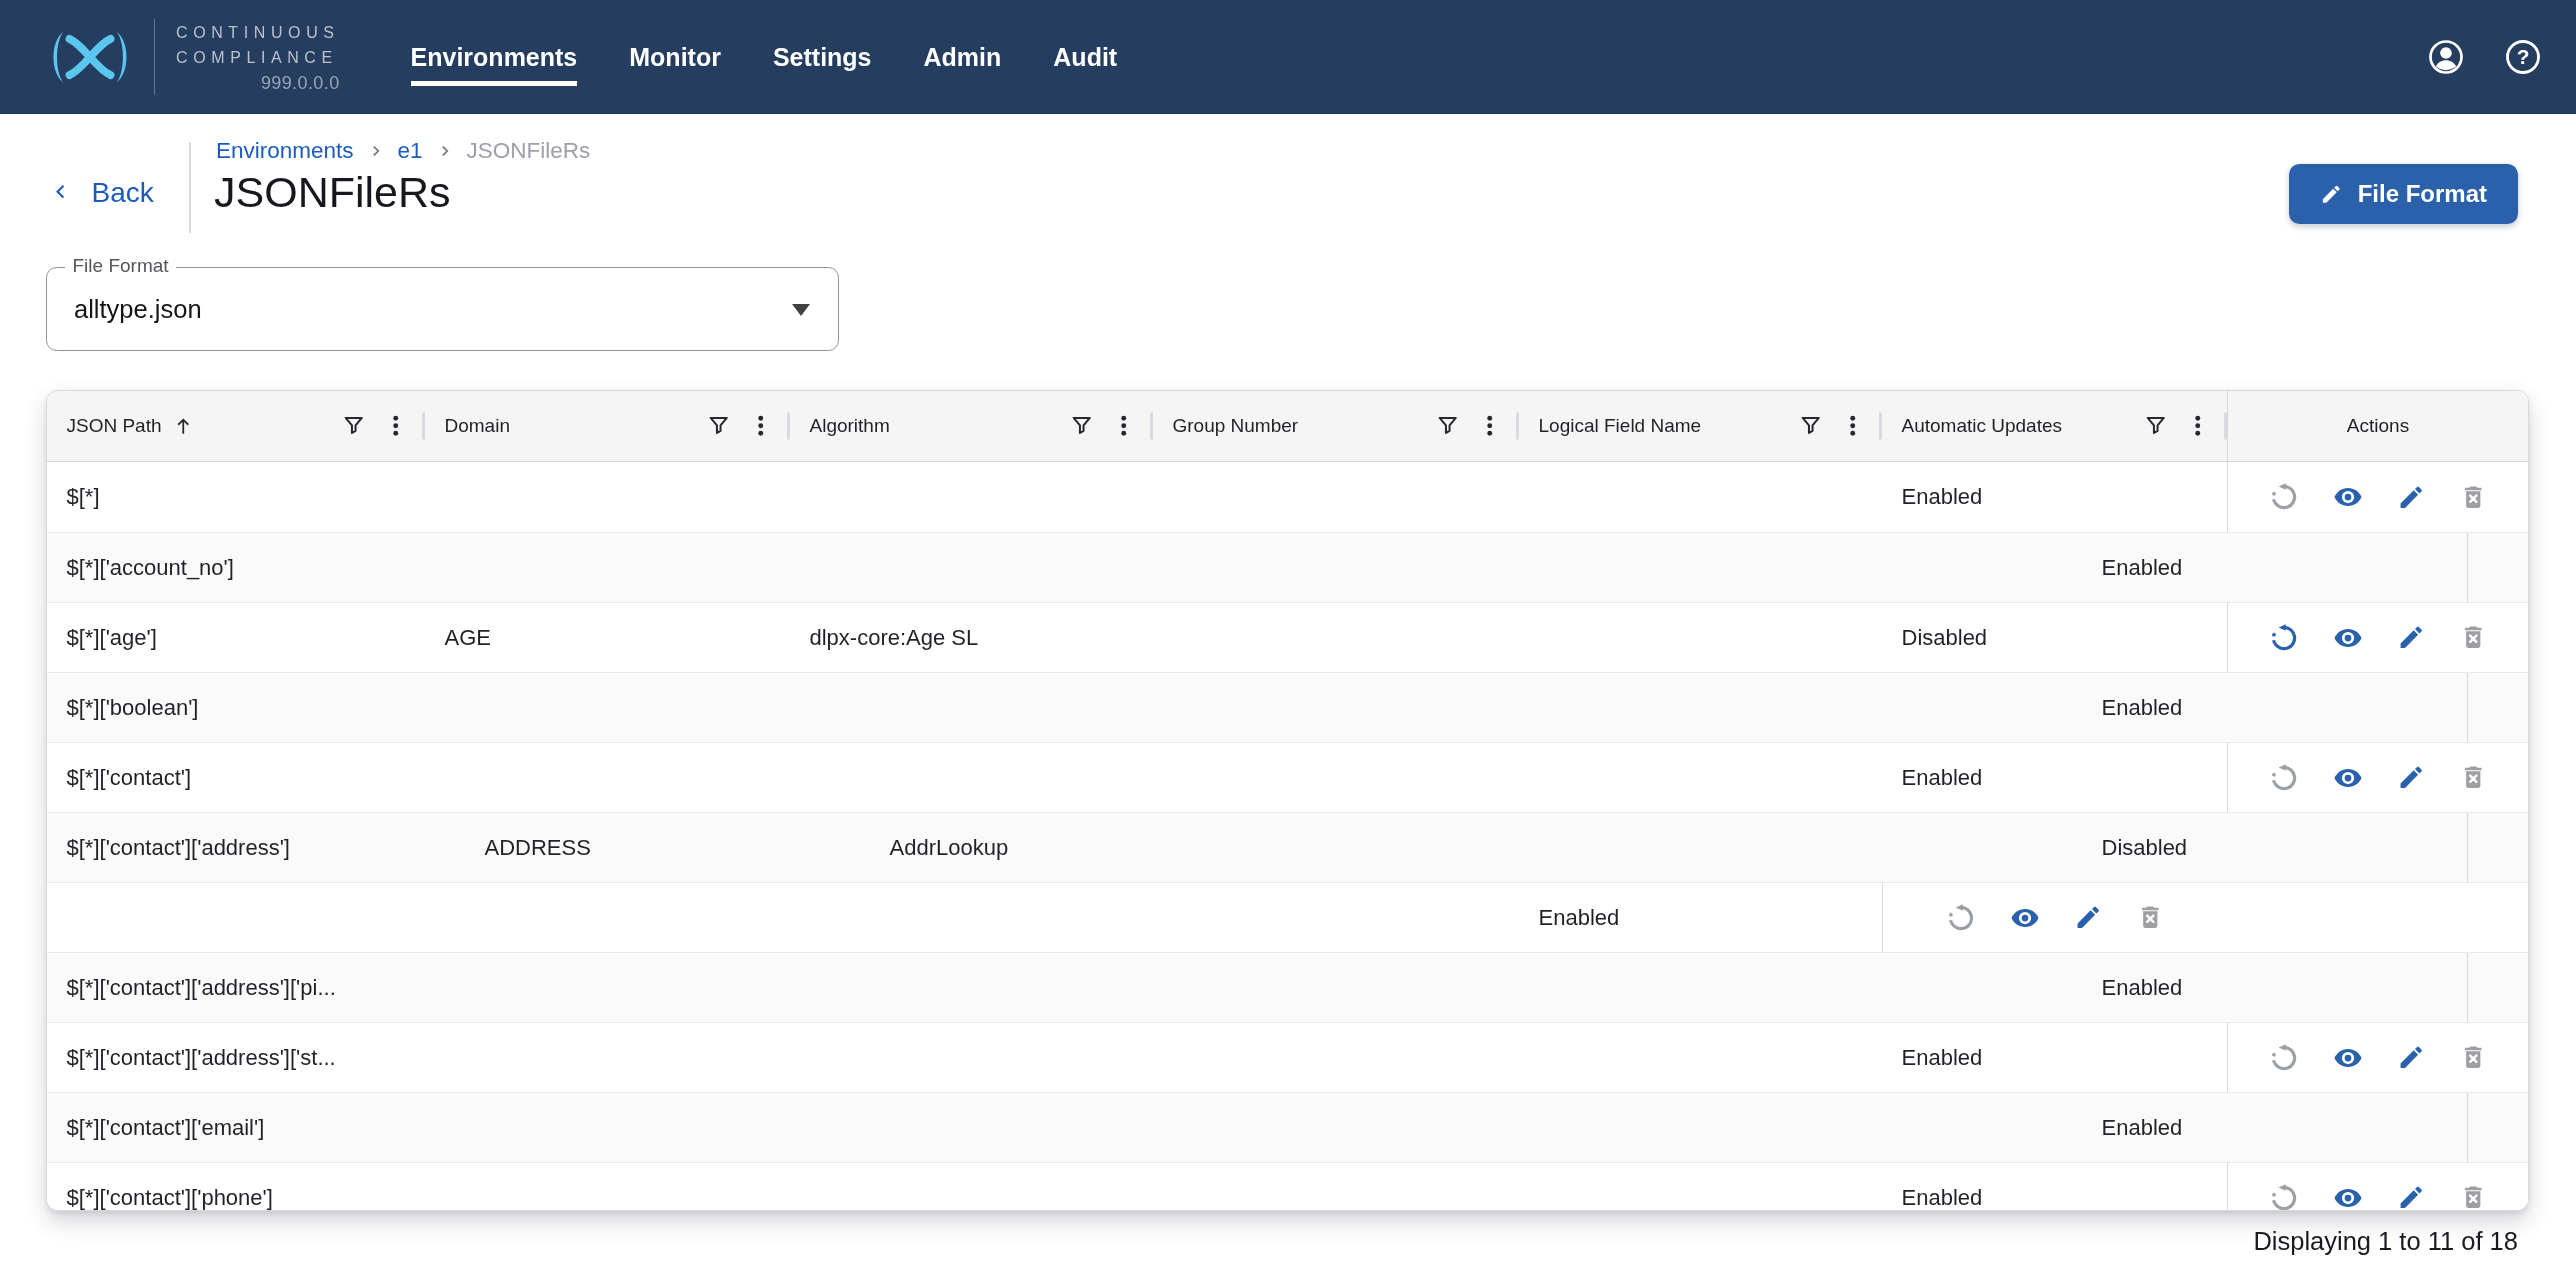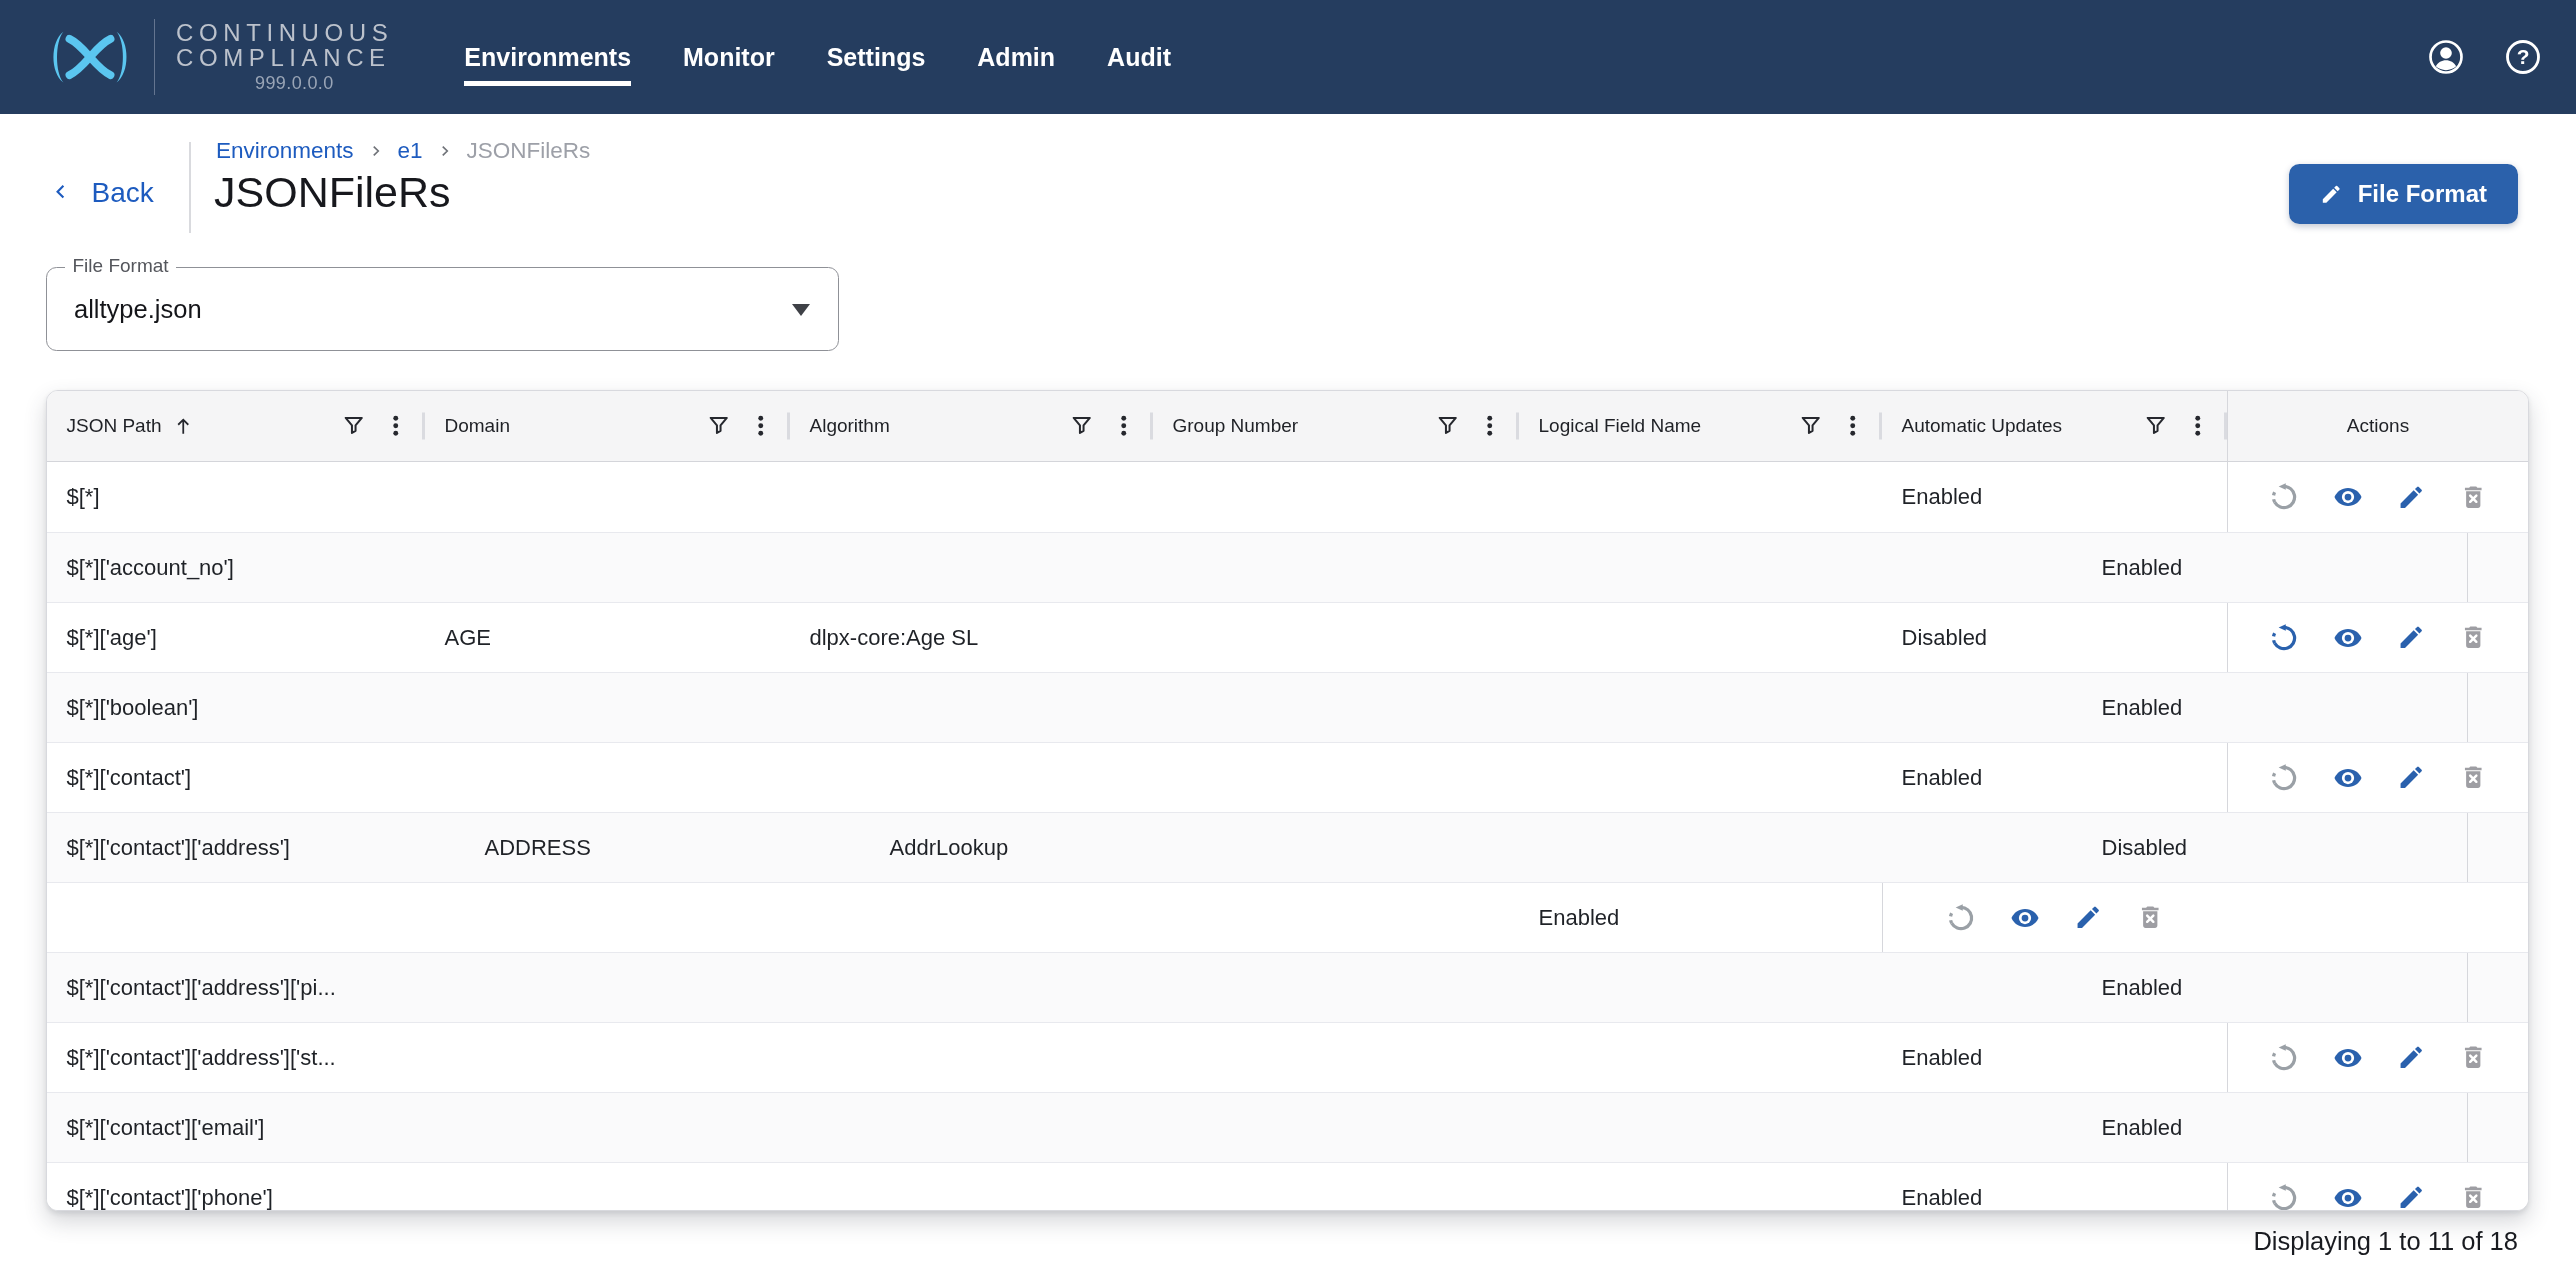--- a/index.html
+++ b/index.html
@@ -11,22 +11,22 @@
   svg { display:block; }
 
   
   .topbar {
     position:absolute; top:0; left:0; width:100%; height:114px;
     background:#253d5f; display:flex; align-items:center; padding-left:46px;
   }
   .logo-mark { width:88px; height:58px; flex:0 0 auto; }
   .brand-divider { width:1.5px; height:76px; background:#647590; margin:0 21px 0 19.5px; }
   .brand-block { display:flex; flex-direction:column; }
-  .brand-line { font-size:24px; line-height:25px; letter-spacing:5.6px; color:#bcc2cc; white-space:nowrap; }
-  .brand-version { font-size:18px; color:#9aa5b6; margin-top:3.7px; margin-left:79px; letter-spacing:0.4px; }
+  .brand-line { font-size:16px; line-height:25px; letter-spacing:5.6px; color:#bcc2cc; white-space:nowrap; }
+  .brand-version { font-size:18px; color:#9aa5b6; margin-top:3.7px; margin-left:79px; letter-spacing:0.4px;text-align:right; }
   .main-nav { display:flex; align-items:center; gap:52px; margin-left:71px; }
   .nav-item { position:relative; font-size:25px; font-weight:700; color:#ffffff; cursor:pointer; white-space:nowrap; }
   .nav-item.active::after { content:""; position:absolute; left:0; right:0; bottom:-14.2px; height:5.2px; background:#ffffff; }
   .top-icons { margin-left:auto; display:flex; align-items:center; gap:37px; margin-right:33px; }
   .top-icon { width:40px; height:40px; cursor:pointer; }
 
   
   .back-btn { position:absolute; left:48px; top:177px; display:flex; align-items:center; gap:18px;
               color:#1d5bbf; font-size:28px; cursor:pointer; }
   .back-chevron { width:25.5px; height:25.5px; }

